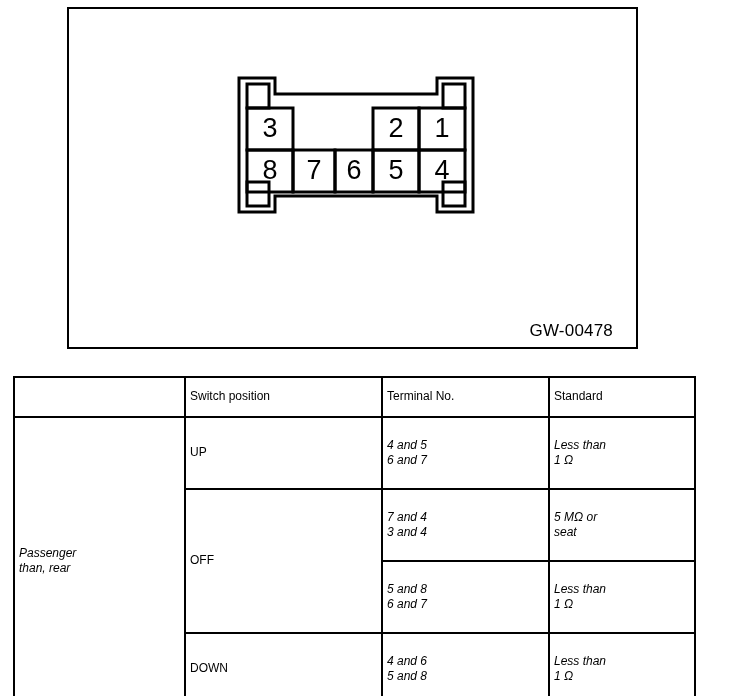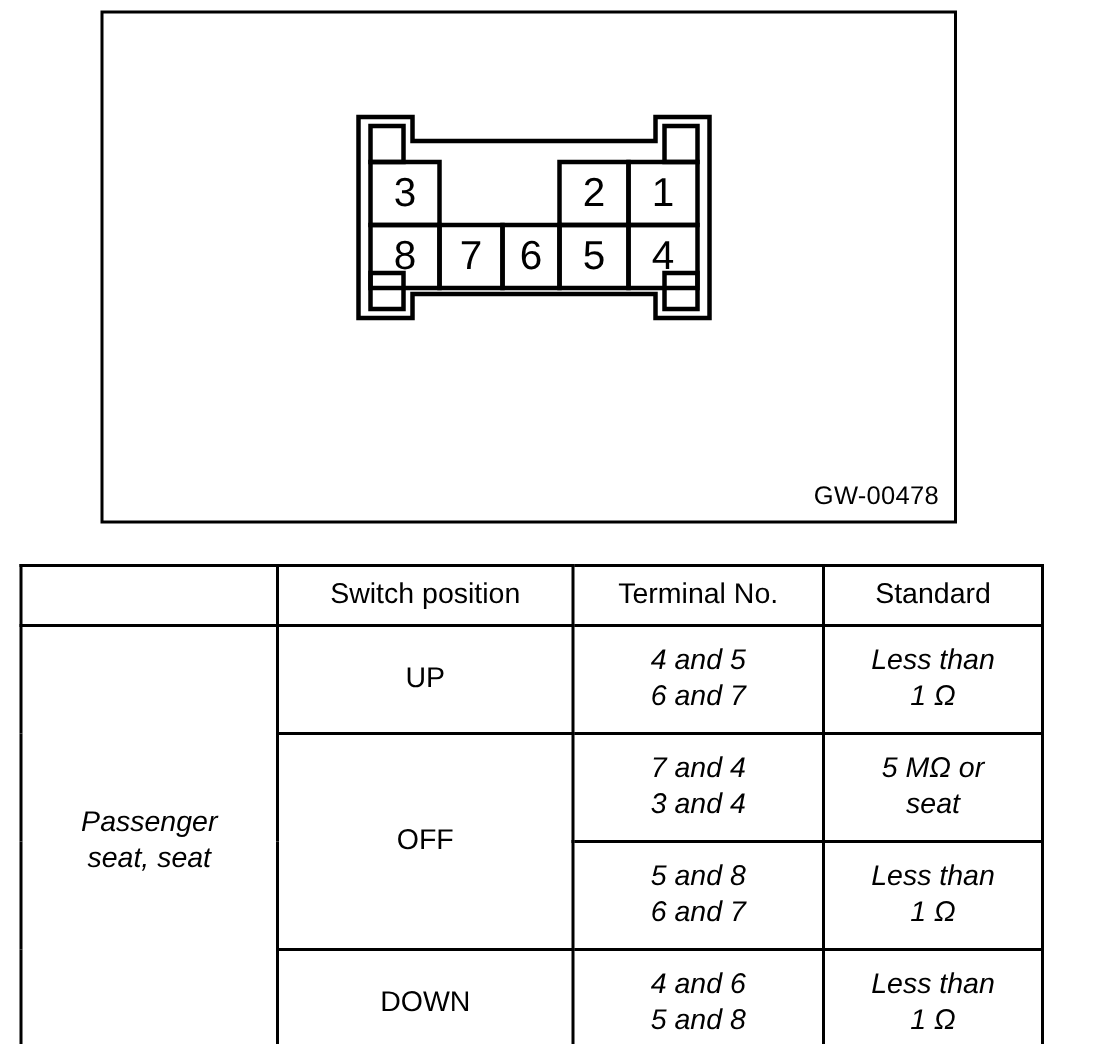--- a/index.html
+++ b/index.html
@@ -42,44 +42,43 @@
     font-family: "Liberation Sans", sans-serif;
     font-size: 27px;
     fill: #000;
     text-anchor: middle;
     dominant-baseline: middle;
   }
 
   
   #diagram-ref {
     position: absolute;
-    right: 10px;
+    right: 23px;
     bottom: 6px;
     font-size: 17px;
     letter-spacing: 0.2px;
     white-space: nowrap;
   }
 
   
   #spec-table {
     position: absolute;
     left: 13px;
     top: 376px;
     width: 681px;
     height: 311px;
     border-collapse: collapse;
     table-layout: fixed;
     background: #fff;
   }
   #spec-table td, #spec-table th {
     border: 2px solid #000;
-    text-align: center;
     vertical-align: middle;
     font-weight: normal;
-    font-size: 19px;
+    font-size: 12px;
     line-height: 1.28;
     padding: 2px 4px;
     margin-left: 42px;
   }
   #spec-table .col-a { width: 171px; }
   #spec-table .col-b { width: 197px; }
   #spec-table .col-c { width: 167px; }
   #spec-table .col-d { width: 146px; }
 
   #spec-table thead td { height: 34px; }
@@ -152,21 +151,21 @@
       <td>Switch position</td>
       <td>Terminal No.</td>
       <td>Standard</td>
     </tr>
   </thead>
   <tbody>
 
     <tr>
       <td rowspan="4" class="cell-lines">
         <span>Passenger</span>
-        <span>seat, seat</span>
+        <span>than, rear</span>
       </td>
       <td>UP</td>
       <td class="cell-lines">
         <span>4 and 5</span>
         <span>6 and 7</span>
       </td>
       <td class="cell-lines">
         <span>Less than</span>
         <span>1 Ω</span>
       </td>

